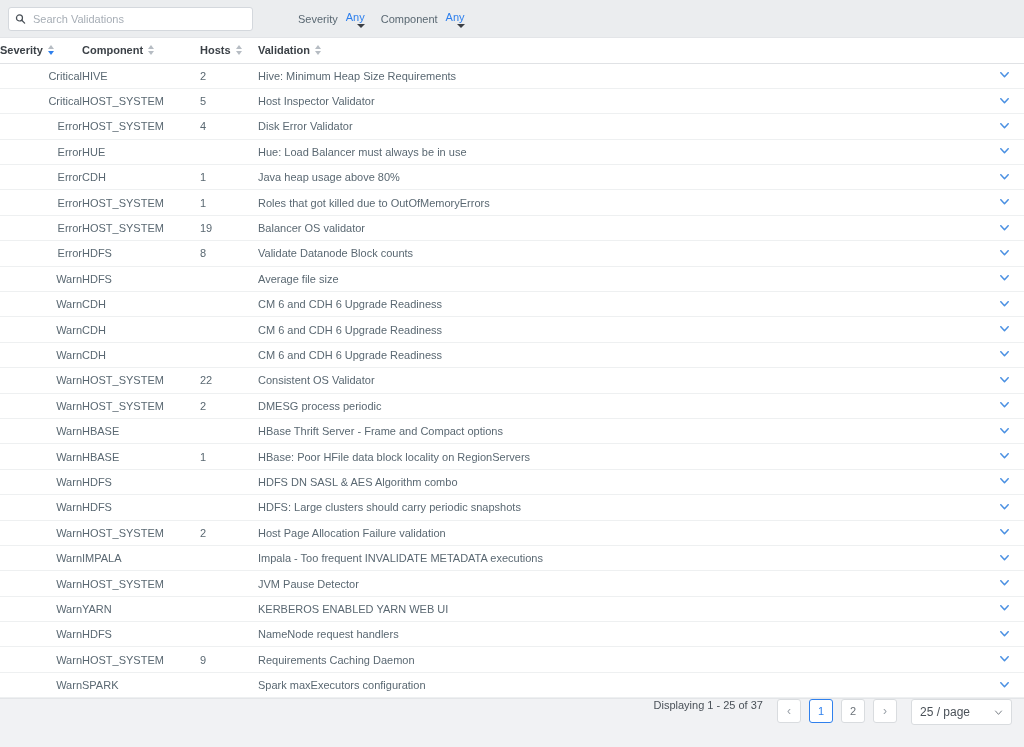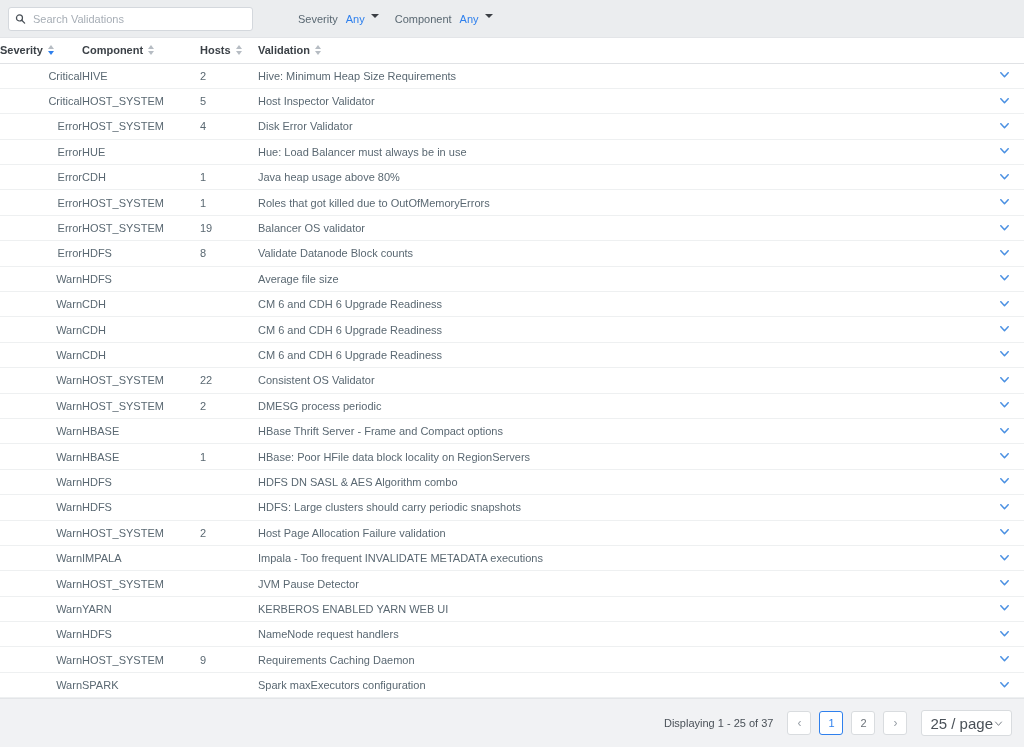--- a/index.html
+++ b/index.html
@@ -77,21 +77,22 @@
   .filter-label {
     color: #5a6872;
     font-size: 11px;
     margin-right: 8px;
   }
   .filter-value {
     color: #2f80ed;
     font-size: 11px;
     cursor: pointer;
     display: inline-flex;
-    align-items: flex-start;
+    align-items: flex-end;
+    flex-direction: column;
   }
   .caret-down {
     display: inline-block;
     width: 0; height: 0;
     border-left: 4px solid transparent;
     border-right: 4px solid transparent;
     border-top: 4px solid #3b3f44;
     margin-left: 6px;
     position: relative;
     top: 1px;
@@ -176,21 +177,20 @@
     cursor: pointer;
   }
 
   
   .footer {
     flex: 0 0 49px;
     height: 49px;
     background: #f1f2f4;
     border-top: 1px solid #e3e5e8;
     display: flex;
-    align-items: center;
     justify-content: flex-end;
     padding-right: 12px;
     gap: 8px;
   }
 
   .displaying {
     font-size: 11px;
     color: #4a5158;
     margin-right: 6px;
     white-space: nowrap;
@@ -220,23 +220,23 @@
 
   .per-page {
     height: 26px;
     min-width: 66px;
     border: 1px solid #d9dcdf;
     border-radius: 3px;
     background: #ffffff;
     display: inline-flex;
     align-items: center;
     justify-content: center;
-    gap: 1px;
+    gap: 24px;
     padding: 0 8px;
-    font-size: 15px;
+    font-size: 12px;
     color: #4a5158;
     cursor: pointer;
     margin-left: 6px;
     white-space: nowrap;
   }
   .per-page .chev-sm {
     display: inline-block;
     width: 9px;
     height: 9px;
   }

